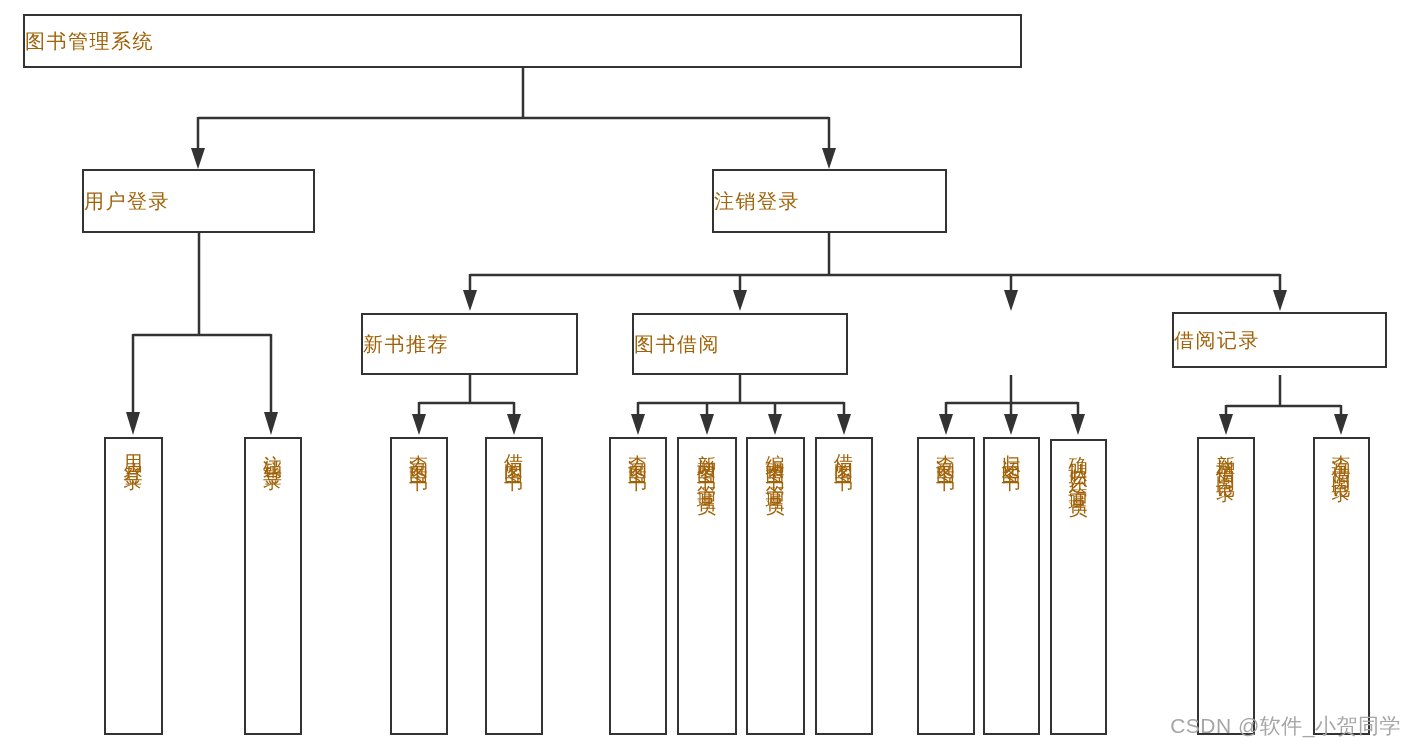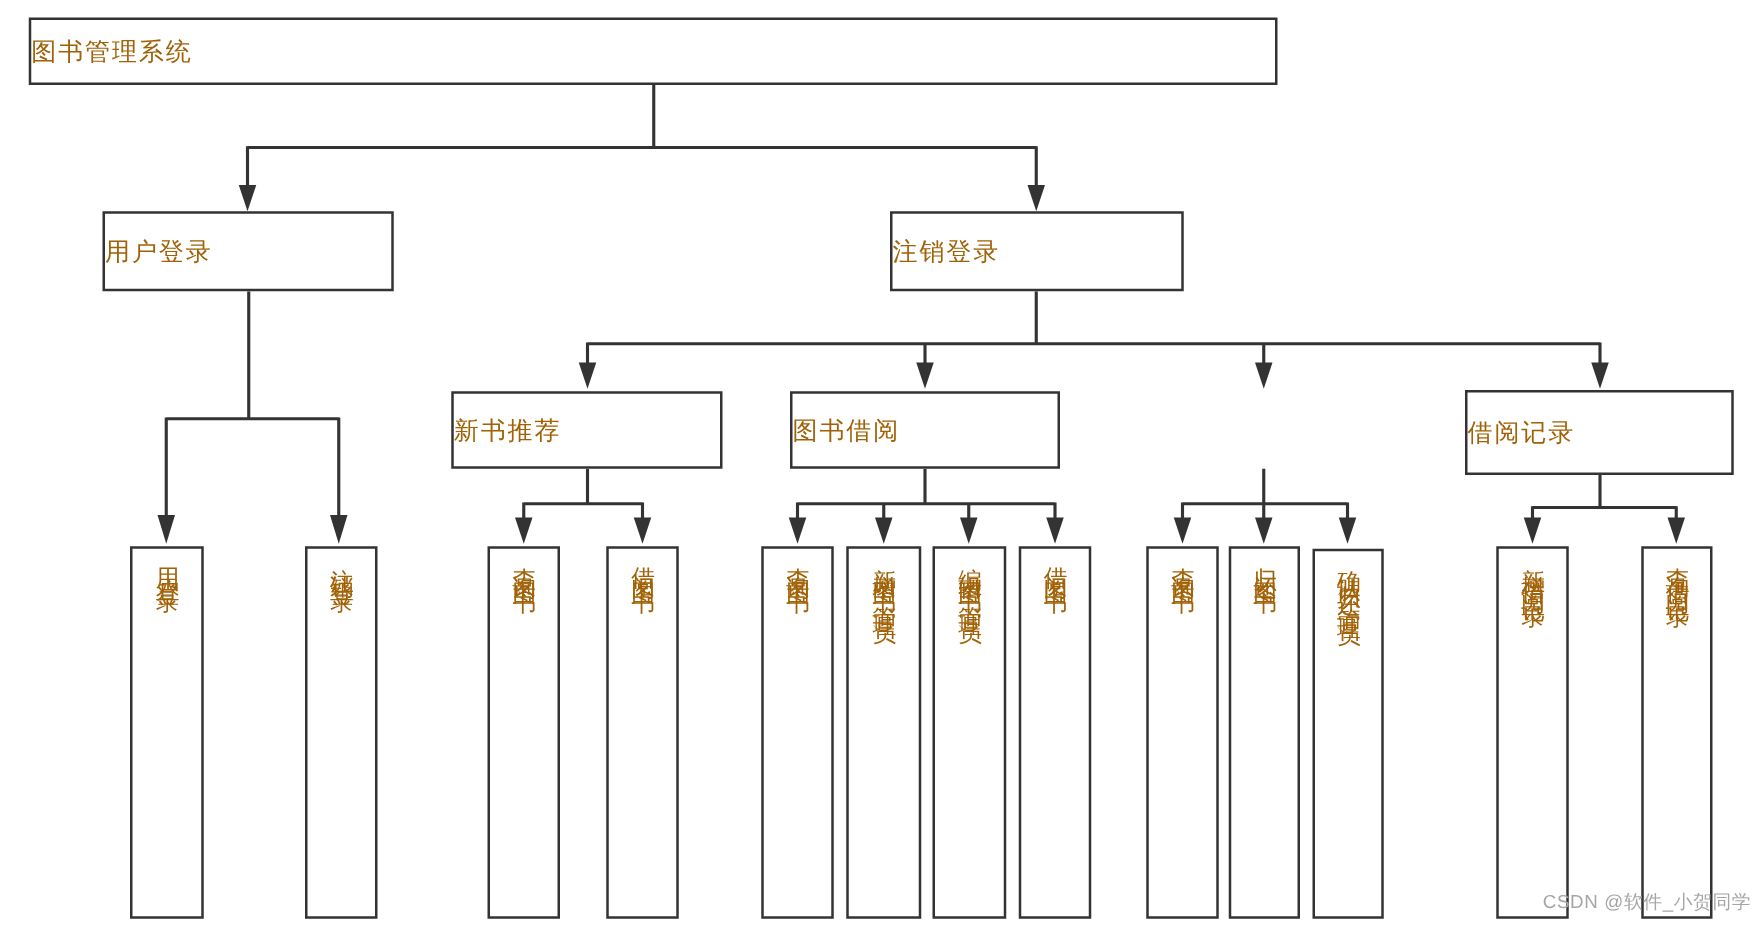--- a/index.html
+++ b/index.html
@@ -24,21 +24,21 @@
   .nv{
     font-size:19px;
     writing-mode:vertical-rl;
     text-orientation:mixed;
     letter-spacing:0.32em;
     line-height:1.0;
   }
   #watermark{
     position:absolute;
     top:712px;right:4px;
-    font-size:15px;
+    font-size:21px;
     color:#a6a6a6;
     letter-spacing:0.5px;
     z-index:5;
     white-space:nowrap;
   }
 </style>
 </head>
 <body>
 
 <div id="canvas">
@@ -93,21 +93,21 @@
   <div class="node nh" style="left:712px;top:169px;width:235px;height:64px">
     <span>注销登录</span>
   </div>
 
   <div class="node nh" style="left:361px;top:313px;width:217px;height:62px">
     <span>新书推荐</span>
   </div>
   <div class="node nh" style="left:632px;top:313px;width:216px;height:62px">
     <span>图书借阅</span>
   </div>
-  <div class="node nh" style="left:1172px;top:312px;width:215px;height:68px">
+  <div class="node nh" style="left:1172px;top:312px;width:215px;height:56px">
     <span>借阅记录</span>
   </div>
 
   <div class="node nv" style="left:104px;top:437px;width:59px;height:298px">
     <span>用户登录</span>
   </div>
   <div class="node nv" style="left:244px;top:437px;width:58px;height:298px">
     <span>注销登录</span>
   </div>
 

